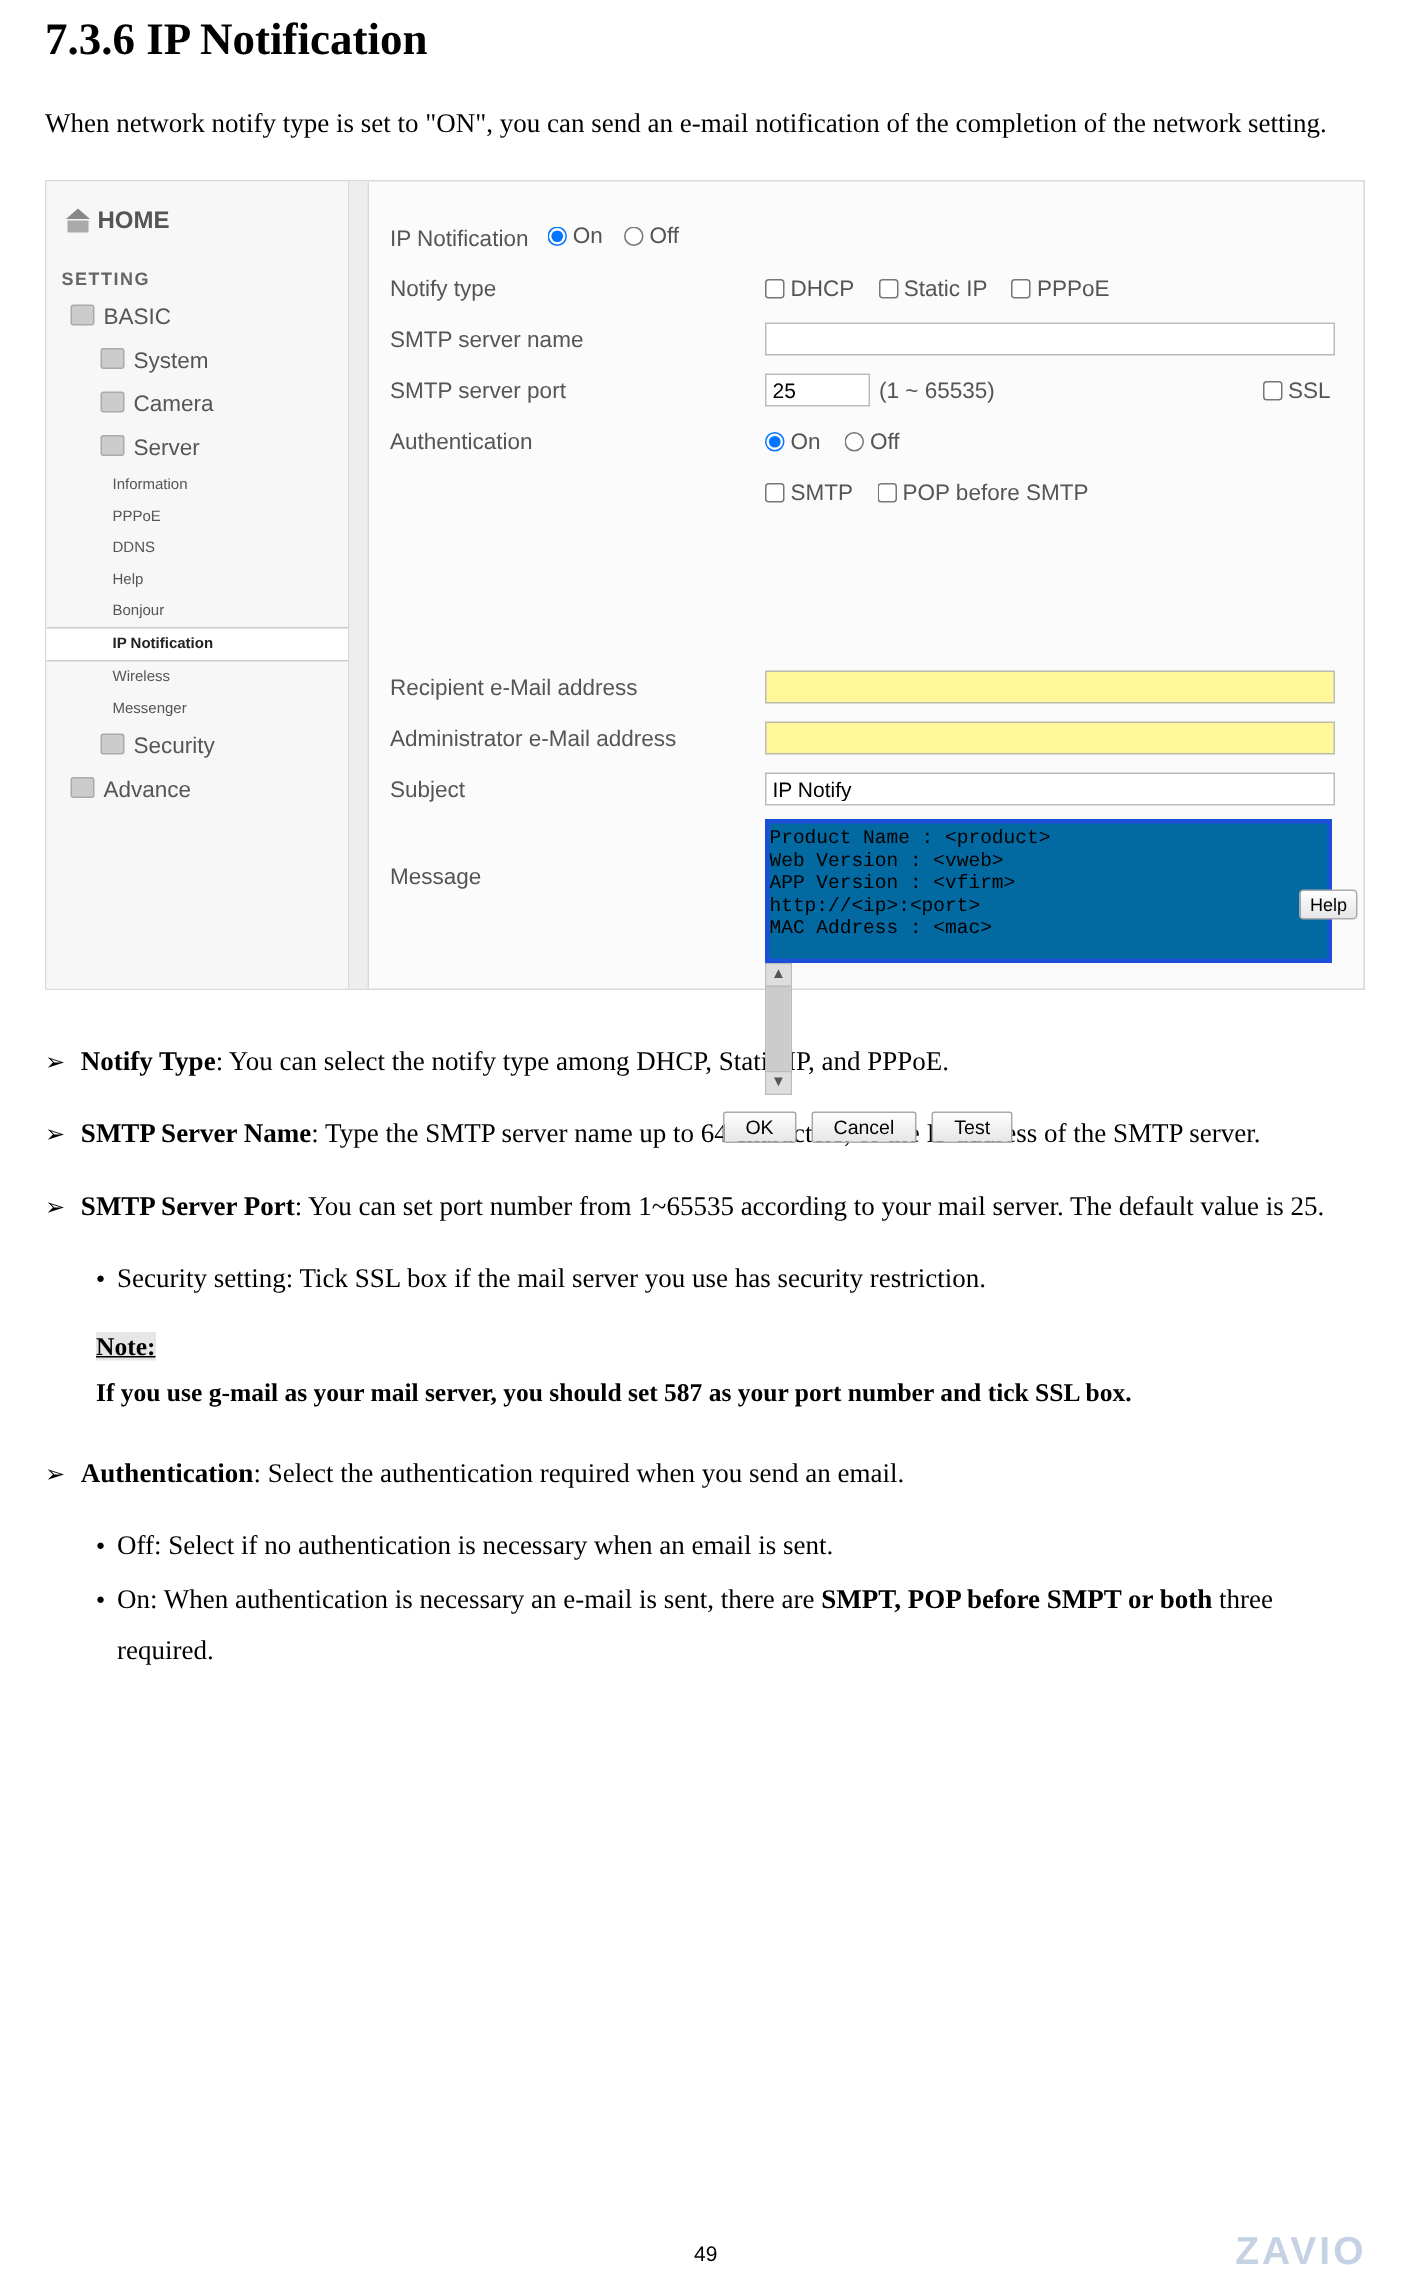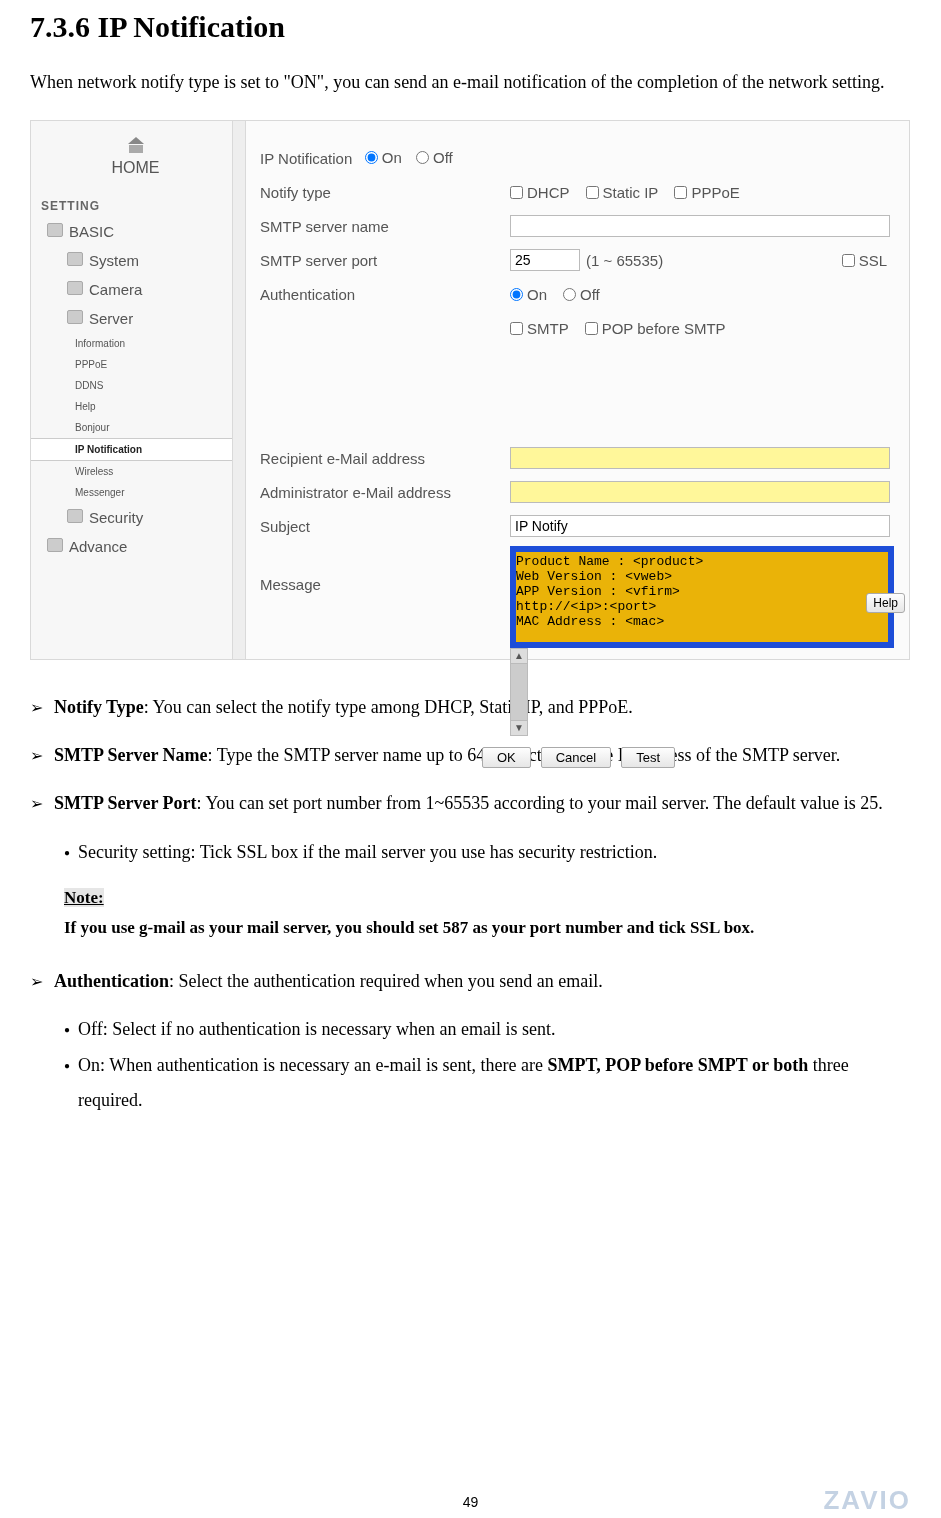--- a/index.html
+++ b/index.html
@@ -55,24 +55,23 @@
   .sb-item {
     padding: 6px 6px 6px 10px;
     font-size: 14px;
     color: #555;
     display: flex;
     align-items: center;
     gap: 6px;
   }
   .sb-item.home {
     font-size: 16px;
-    font-weight: normal;
+    font-weight: bold;
     text-transform: uppercase;
     padding: 14px 6px 18px 14px;
-    flex-direction: column;
   }
   .sb-header {
     padding: 4px 6px 4px 10px;
     font-size: 12px;
     font-weight: bold;
     letter-spacing: 1px;
     color: #666;
     text-transform: uppercase;
   }
   .sb-group {
@@ -159,22 +158,22 @@
   .txt {
     border: 1px solid #bbb;
     background: #fff;
     height: 20px;
     padding: 0 4px;
     font-family: inherit;
     font-size: 14px;
   }
   .txt.yellow { background: #fff79a; }
   .textarea {
-    border: 6px solid #1d4ed8;
-    background: #eab308;
+    border: 3px solid #1d4ed8;
+    background: #0369a1;
     width: 372px;
     height: 86px;
     padding: 2px 0;
     font-family: "Courier New", monospace;
     font-size: 13px;
     white-space: pre;
     overflow: hidden;
     resize: none;
   }
   .btnbar {

